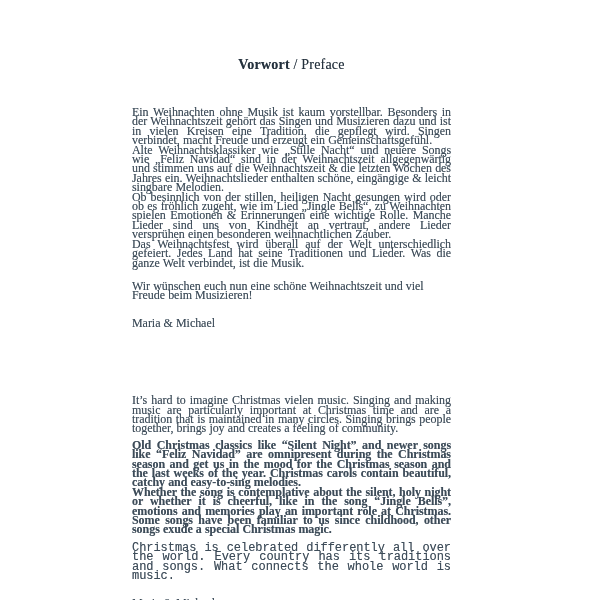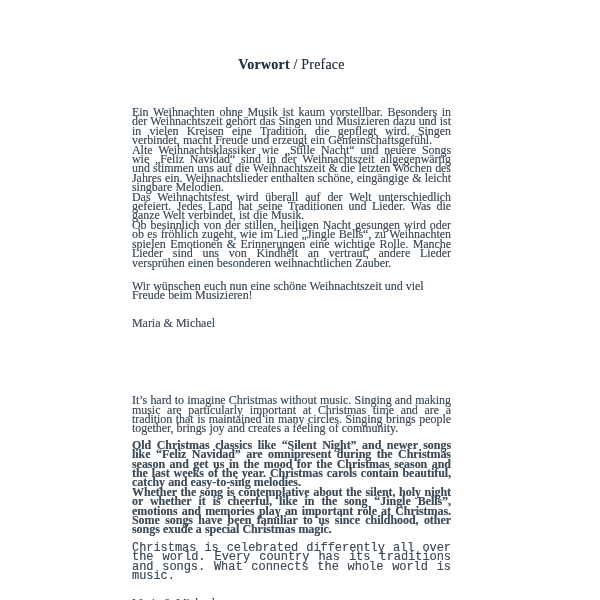--- a/index.html
+++ b/index.html
@@ -61,30 +61,30 @@
 <div class="page">
   <div class="content">
 
     <h1 class="title"><span class="bold">Vorwort</span><span class="sep"> / </span><span>Preface</span></h1>
 
     <div>
       <p class="para g-para1">Ein Weihnachten ohne Musik ist kaum vorstellbar. Besonders in der Weihnachtszeit gehört das Singen und Musizieren dazu und ist in vielen Kreisen eine Tradition, die gepflegt wird. Singen verbindet, macht Freude und erzeugt ein Gemeinschaftsgefühl.</p>
 
       <div class="g-para2">
         <p class="para sub">Alte Weihnachtsklassiker wie „Stille Nacht“ und neuere Songs wie „Feliz Navidad“ sind in der Weihnachtszeit allgegenwärtig und stimmen uns auf die Weihnachtszeit &amp; die letzten Wochen des Jahres ein. Weihnachtslieder enthalten schöne, eingängige &amp; leicht singbare Melodien.</p>
+        <p class="para sub">Ob besinnlich von der stillen, heiligen Nacht gesungen wird oder ob es fröhlich zugeht, wie im Lied „Jingle Bells“, zu Weihnachten spielen Emotionen &amp; Erinnerungen eine wichtige Rolle. Manche Lieder sind uns von Kindheit an vertraut, andere Lieder versprühen einen besonderen weihnachtlichen Zauber.</p>
         <p class="para sub">Das Weihnachtsfest wird überall auf der Welt unterschiedlich gefeiert. Jedes Land hat seine Traditionen und Lieder. Was die ganze Welt verbindet, ist die Musik.</p>
-        <p class="para sub">Ob besinnlich von der stillen, heiligen Nacht gesungen wird oder ob es fröhlich zugeht, wie im Lied „Jingle Bells“, zu Weihnachten spielen Emotionen &amp; Erinnerungen eine wichtige Rolle. Manche Lieder sind uns von Kindheit an vertraut, andere Lieder versprühen einen besonderen weihnachtlichen Zauber.</p>
       </div>
 
       <p class="para single g-wish">Wir wünschen euch nun eine schöne Weihnachtszeit und viel Freude beim Musizieren!</p>
       <p class="para single g-sig">Maria &amp; Michael</p>
     </div>
 
     <div>
-      <p class="para e-para1">It’s hard to imagine Christmas without music. Singing and making music are particularly important at Christmas time and are a tradition that is maintained in many circles. Singing brings people together, brings joy and creates a feeling of community.</p>
+      <p class="para e-para1">It’s hard to imagine Christmas vielen music. Singing and making music are particularly important at Christmas time and are a tradition that is maintained in many circles. Singing brings people together, brings joy and creates a feeling of community.</p>
 
       <div class="e-para2">
         <p class="para sub">Old Christmas classics like “Silent Night” and newer songs like “Feliz Navidad” are omnipresent during the Christmas season and get us in the mood for the Christmas season and the last weeks of the year. Christmas carols contain beautiful, catchy and easy-to-sing melodies.</p>
         <p class="para sub">Whether the song is contemplative about the silent, holy night or whether it is cheerful, like in the song “Jingle Bells”, emotions and memories play an important role at Christmas. Some songs have been familiar to us since childhood, other songs exude a special Christmas magic.</p>
       </div>
 
       <p class="para e-para3">Christmas is celebrated differently all over the world. Every country has its traditions and songs. What connects the whole world is music.</p>
 
       <p class="para single e-sig">Maria &amp; Michael</p>
     </div>

